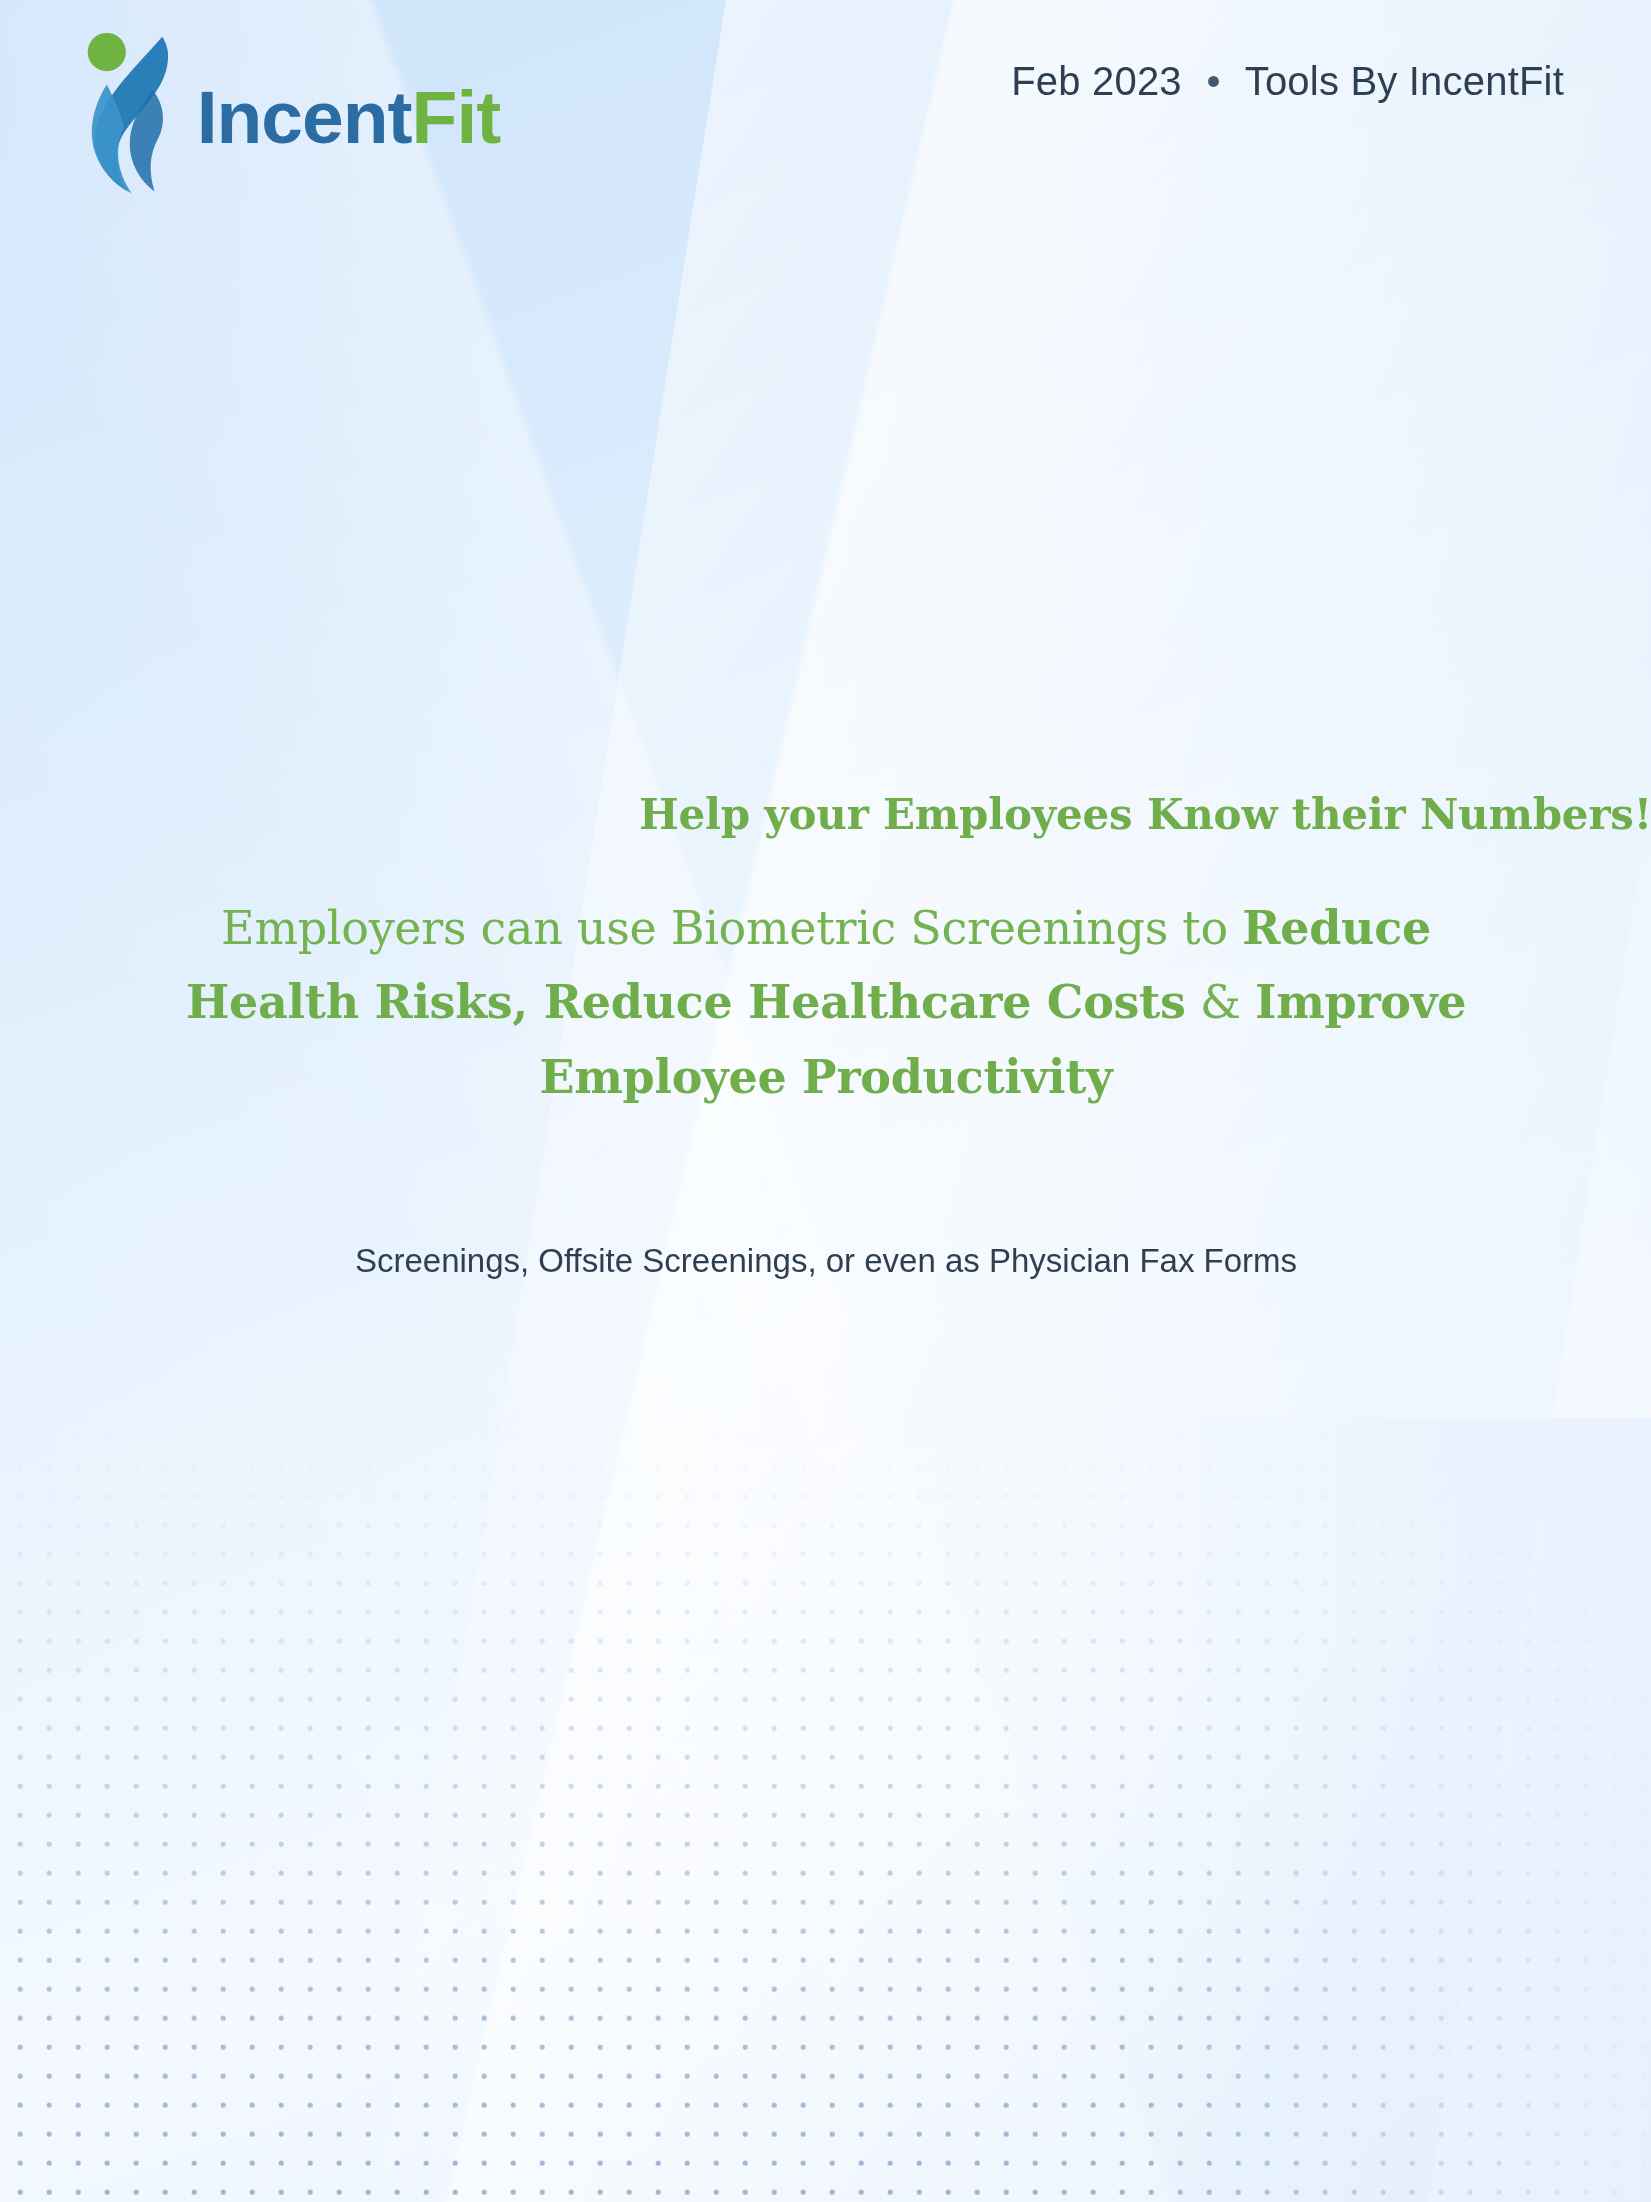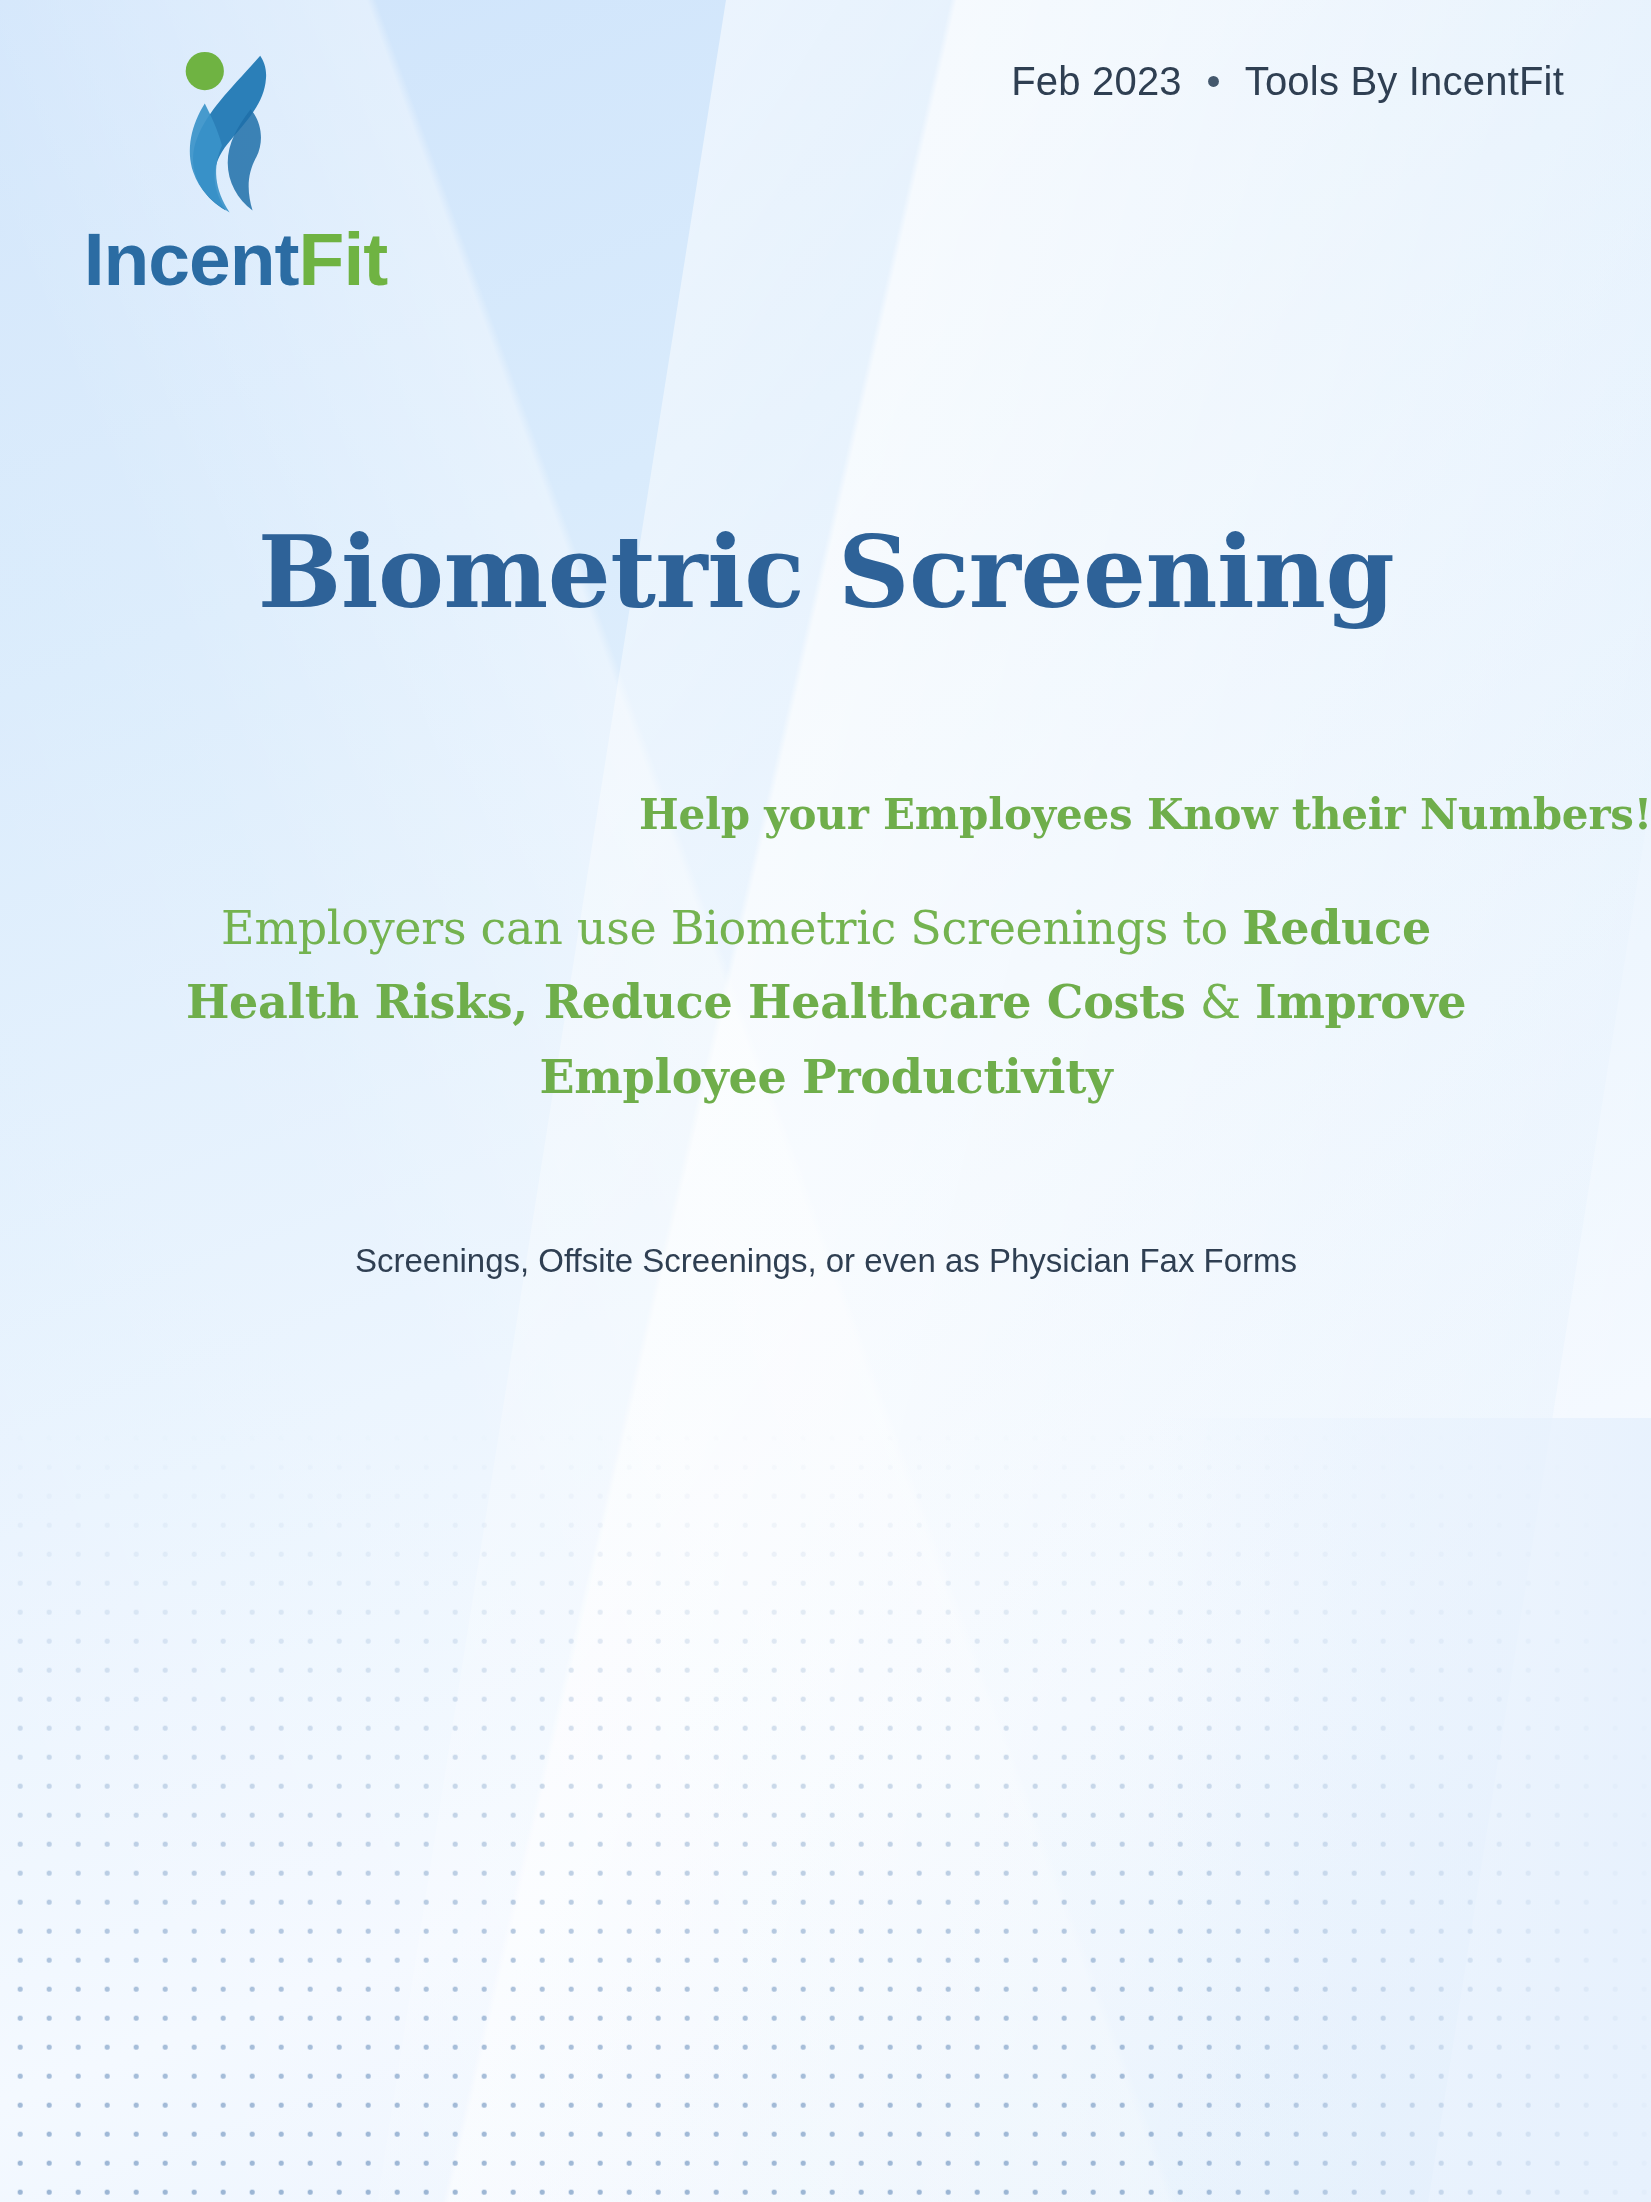--- a/index.html
+++ b/index.html
@@ -79,21 +79,20 @@
     width: 1652px;
     height: 249px;
   }
   .logo {
     position: absolute;
     left: 78px;
     top: 50px;
     display: flex;
     align-items: center;
     height: 134px;
-    flex-direction: column;
   }
   .logo-mark {
     position: relative;
     width: 113px;
     height: 172px;
     flex: 0 0 113px;
   }
   .logo-wordmark {
     margin-left: 5.7px;
     font-size: 75px;
@@ -199,21 +198,21 @@
     <div class="header-meta">
       <span>Feb 2023</span>
       <span class="sep">•</span>
       <span>Tools By IncentFit</span>
     </div>
   </div>
 
   <div class="content">
 
     <h1 class="title">
-      <span>Biometric Screening</span><br>
+      <br>
     </h1>
 
     <div class="subtitle">Help your Employees Know their Numbers!</div>
 
     <div class="pitch">
       <span>Employers can use Biometric Screenings to </span><b>Reduce Health Risks, Reduce Healthcare Costs</b><span> &amp; </span><b>Improve Employee Productivity</b>
     </div>
 
     <div class="note">
       <br>

